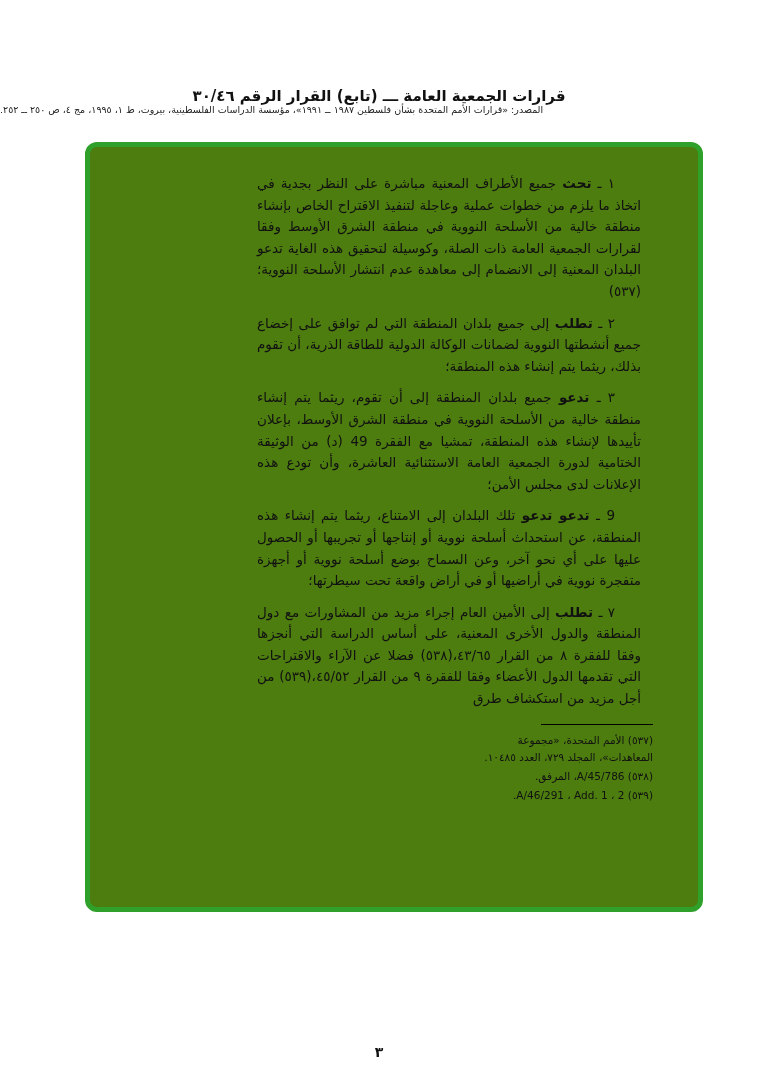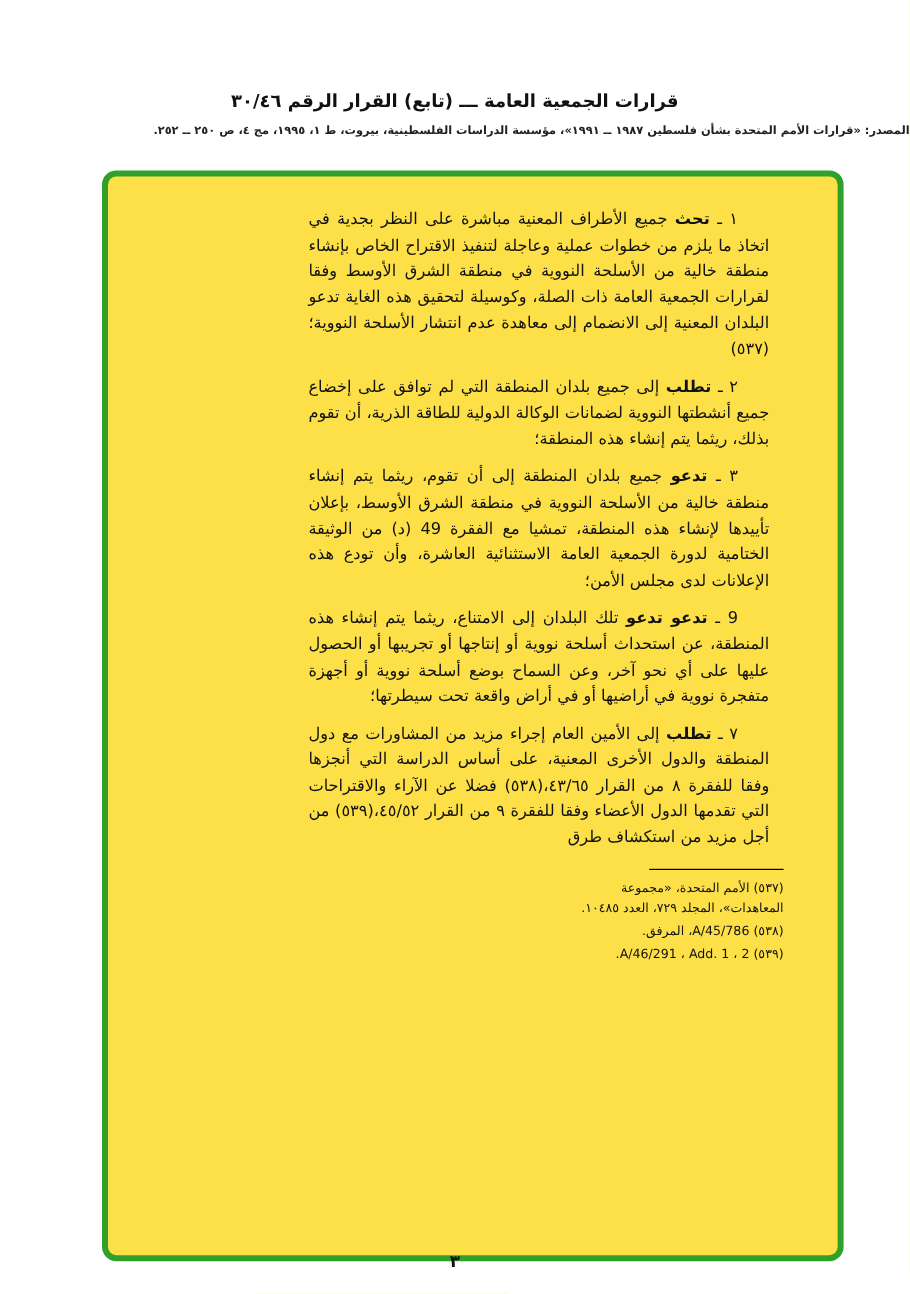--- a/index.html
+++ b/index.html
@@ -2,30 +2,30 @@
 <html><head>
 <meta charset="utf-8">
 <style>
   * { margin:0; padding:0; box-sizing:border-box; }
   html,body { background:#ffffff; }
   body {
     width:758px; height:1078px; position:relative;
     font-family:"DejaVu Sans", sans-serif; color:#111;
   }
   .title {
-    position:absolute; top:75px; left:0; width:758px;
+    position:absolute; top:87px; left:0; width:758px;
     text-align:center; font-size:15px; font-weight:700; direction:rtl;
   }
   .source {
     position:absolute; top:104px; left:0; width:758px;
-    text-align:right; font-size:9.5px; font-weight:700; direction:rtl; color:#222;
+    text-align:left; font-size:9.5px; font-weight:400; direction:rtl; color:#222;
   }
   .frame {
-    position:absolute; left:85px; top:142px; width:618px; height:909px;
-    border:5px solid #2fa12b; border-radius:12px; background:#fde047; overflow:hidden;
+    position:absolute; left:85px; top:142px; width:618px; height:770px;
+    border:5px solid #2fa12b; border-radius:12px; background:#4d7c0f; overflow:hidden;
   }
   .bodytext {
     direction:rtl; text-align:justify;
     margin:26px 57px 0 167px;
     font-size:13.5px; line-height:21.6px;
   }
   .para { margin-bottom:10px; text-indent:26px; }
   .lead { font-weight:700; }
   .footnotes {
     direction:rtl; width:176px;

